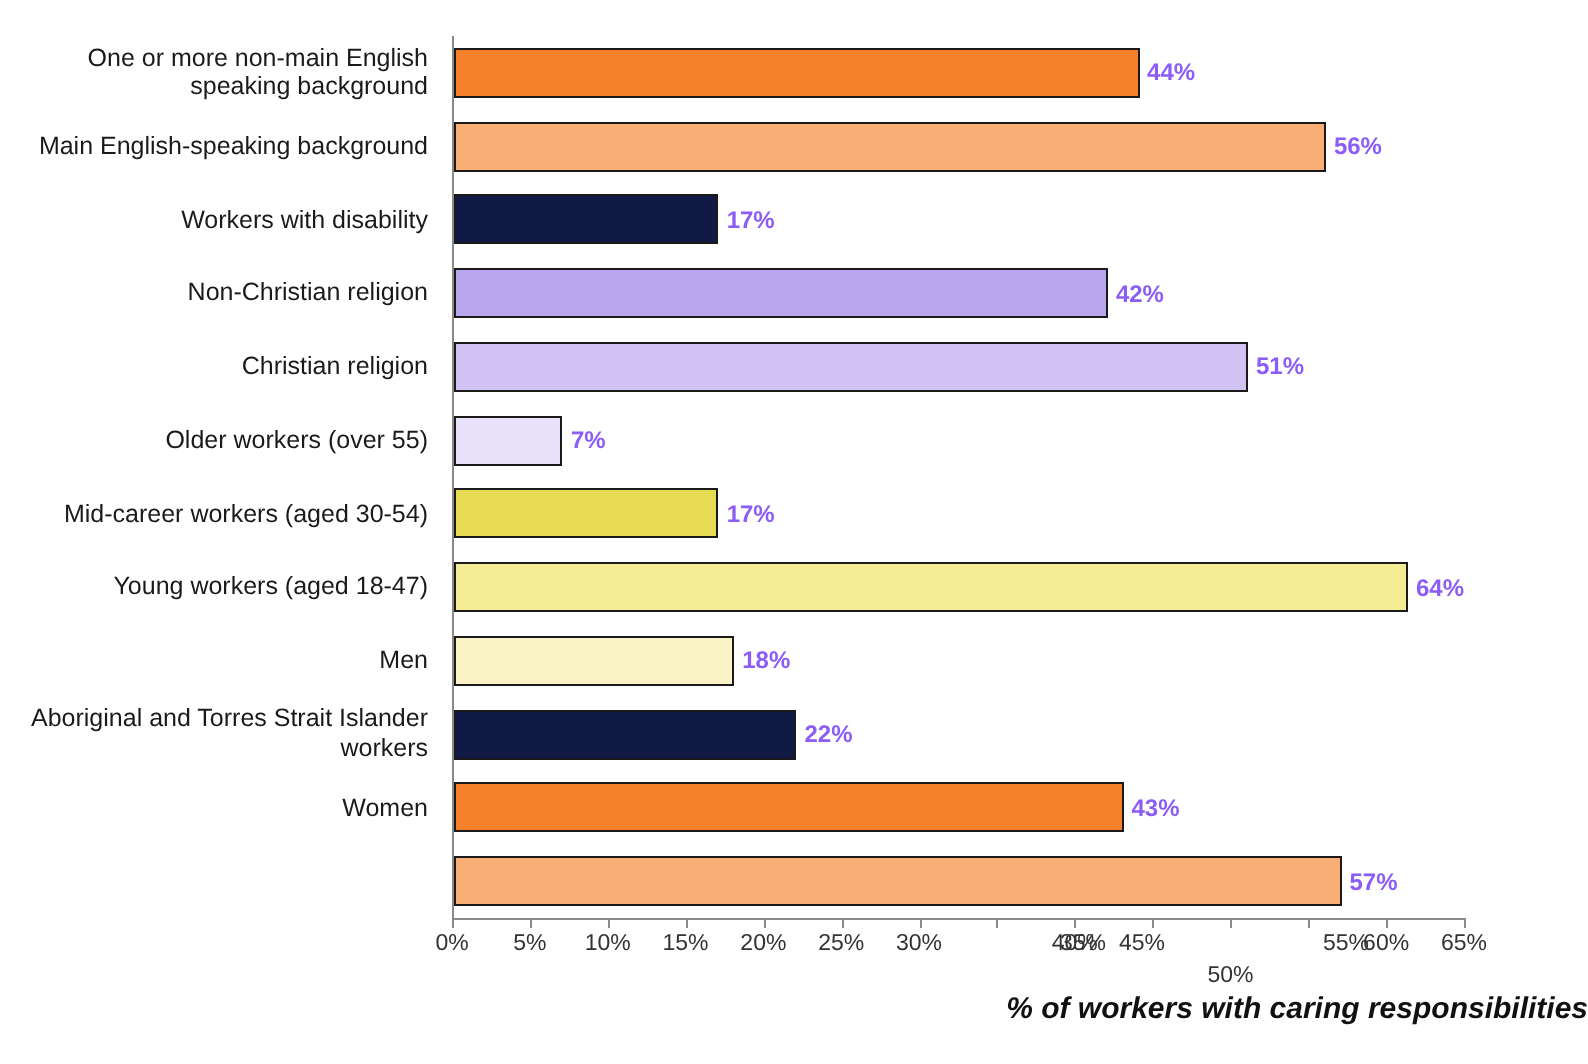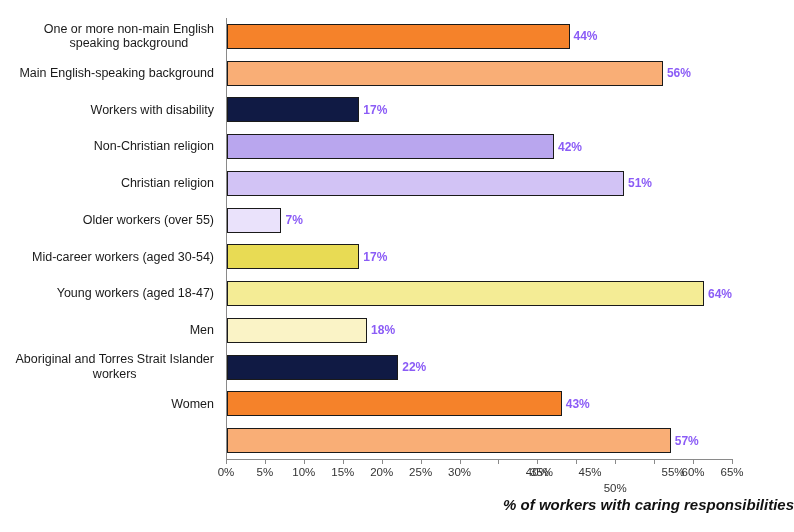--- a/index.html
+++ b/index.html
@@ -62,21 +62,21 @@
     display: flex;
     align-items: center;
     justify-content: flex-end;
     text-align: right;
     font-size: 12.5px;
     color: #1a1a1a;
     padding-right: 6px;
     box-sizing: border-box;
     line-height: 1.18;
   }
-  .cat-label span { display: block; text-align: center; }
+  .cat-label span { display: block; }
 
   
   .x-axis {
     position: absolute;
     left: 226px;
     top: 459px;
     width: 506px;
     height: 1px;
     background: #8a8a8a;
   }
@@ -236,21 +236,21 @@
       <div class="tick-label" style="left: 155.692px;">20%</div>
       <div class="tick" style="left: 194.615px;"></div>
       <div class="tick-label" style="left: 194.615px;">25%</div>
       <div class="tick" style="left: 233.538px;"></div>
       <div class="tick-label" style="left: 233.538px;">30%</div>
       <div class="tick" style="left: 272.462px;"></div>
       <div class="tick-label" style="left: 272.462px; margin-left: 43px;">35%</div>
       <div class="tick" style="left: 311.385px;"></div>
       <div class="tick-label" style="left: 311.385px;">40%</div>
       <div class="tick" style="left: 350.308px;"></div>
-      <div class="tick-label" style="left: 364px;">45%</div>
+      <div class="tick-label" style="left: 345px;">45%</div>
       <div class="tick" style="left: 389.231px;"></div>
       <div class="tick-label" style="left: 389.231px; margin-top: 16px;">50%</div>
       <div class="tick" style="left: 428.154px;"></div>
       <div class="tick-label" style="left: 447px;">55%</div>
       <div class="tick" style="left: 467.077px;"></div>
       <div class="tick-label" style="left: 467.077px;">60%</div>
       <div class="tick" style="left: 506px;"></div>
       <div class="tick-label" style="left: 506px;">65%</div>
     </div>
 

